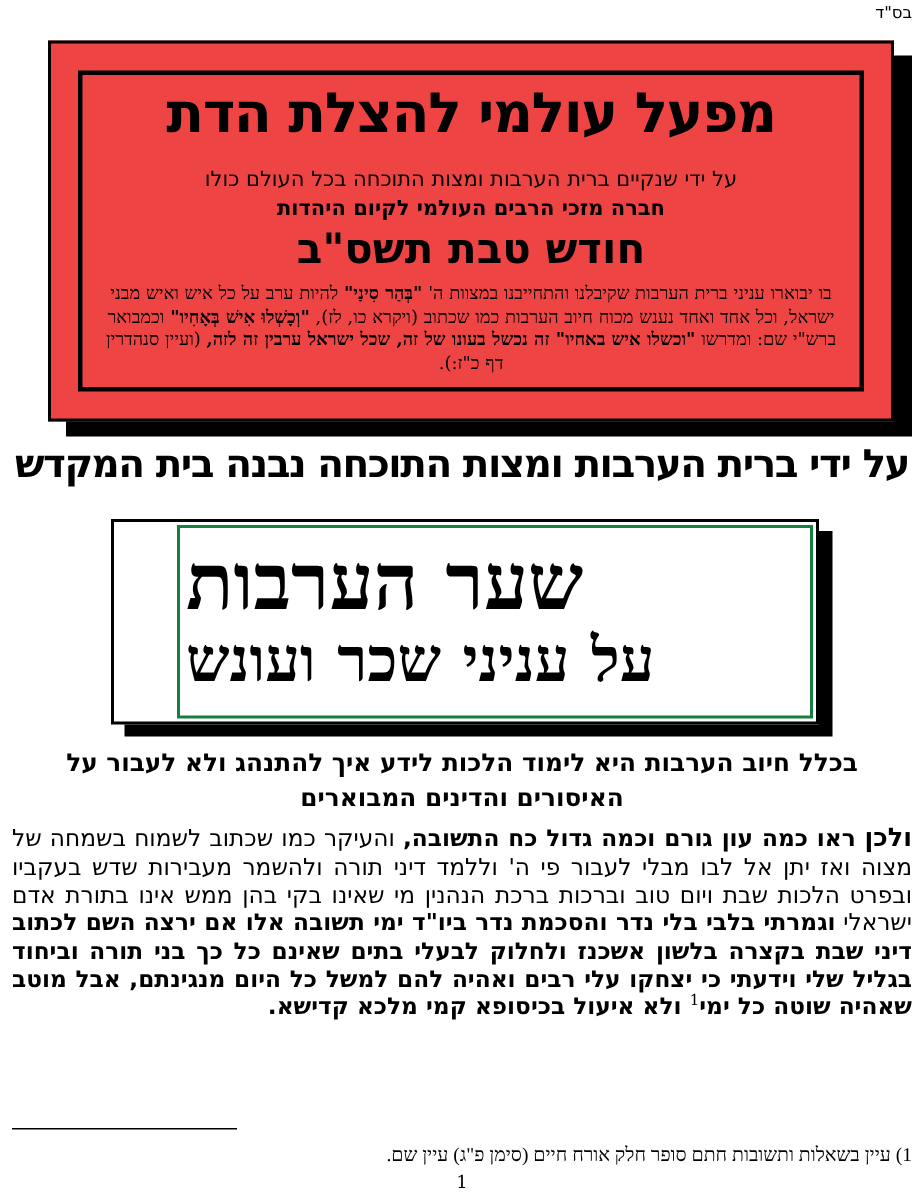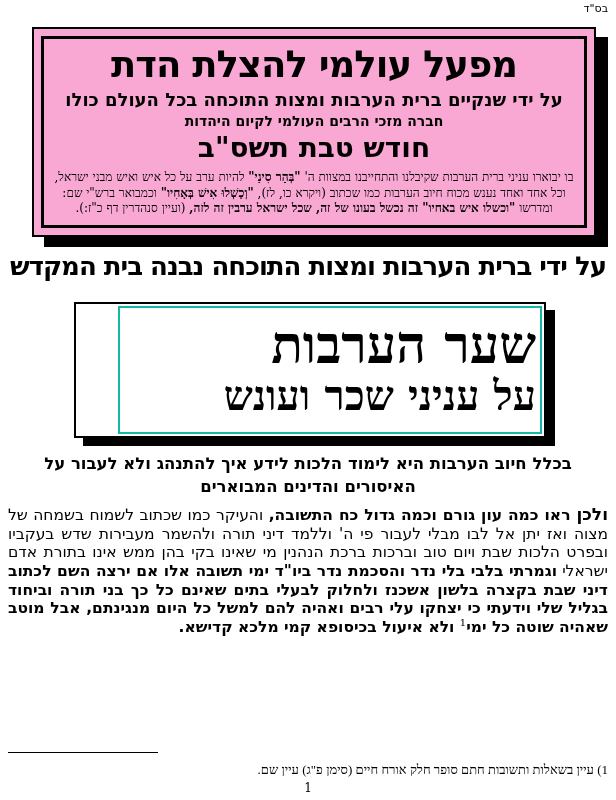--- a/index.html
+++ b/index.html
@@ -13,31 +13,31 @@
     direction:rtl;
     font-family:"DejaVu Sans", sans-serif;
     overflow:hidden;
   }
   .bsd { text-align:right; font-size:11px; line-height:13px; font-family:"DejaVu Sans", sans-serif; }
 
   
   .hdr-box {
     margin:12px 12px 0 24px;
     border:2px solid #000;
-    padding:7px;
+    padding:18px;
     box-shadow:12px 10px 0 0 #000;
-    background:#f9a8d4;
+    background:#ef4444;
   }
   .hdr-box-inner {
     border:3px solid #000;
     padding:4px 10px 8px;
     text-align:center;
   }
   .hdr-title    { font-size:37px; font-weight:bold; line-height:1.2; letter-spacing:-1px; }
-  .hdr-subtitle { font-size:18px; font-weight:bold; line-height:1.25; margin-top:2px; }
+  .hdr-subtitle { font-size:14px; font-weight:normal; line-height:1.25; margin-top:14px; }
   .hdr-issue    { font-size:34px; font-weight:bold; line-height:1.2; margin-top:1px; }
   .hdr-org      { font-size:14px; font-weight:bold; line-height:1.25; margin-top:1px; }
   .hdr-month    { font-size:28px; font-weight:bold; line-height:1.2; margin-top:1px; }
   .hdr-intro {
     font-family:"DejaVu Serif", serif;
     font-size:12px; line-height:1.3;
     margin-top:5px; text-align:center;
   }
   .hdr-intro .b { font-weight:bold; }
 
@@ -52,23 +52,23 @@
 
   
   .gate-box {
     margin:20px 62px 0 66px;
     border:2px solid #000;
     padding:2px;
     box-shadow:9px 8px 0 0 #000;
     background:#fff;
   }
   .gate-box-inner {
-    border:2px solid #14b8a6;
+    border:2px solid #15803d;
     padding:8px 4px 12px;
-    text-align:right;
+    text-align:left;
     font-family:"DejaVu Serif", serif;
     font-weight:bold;
     margin-left:40px;
   }
   .gate-line1 { font-size:52px; line-height:1.1; }
   .gate-line2 { font-size:41px; line-height:1.15; }
 
   
   .section-heading {
     width:562px;

